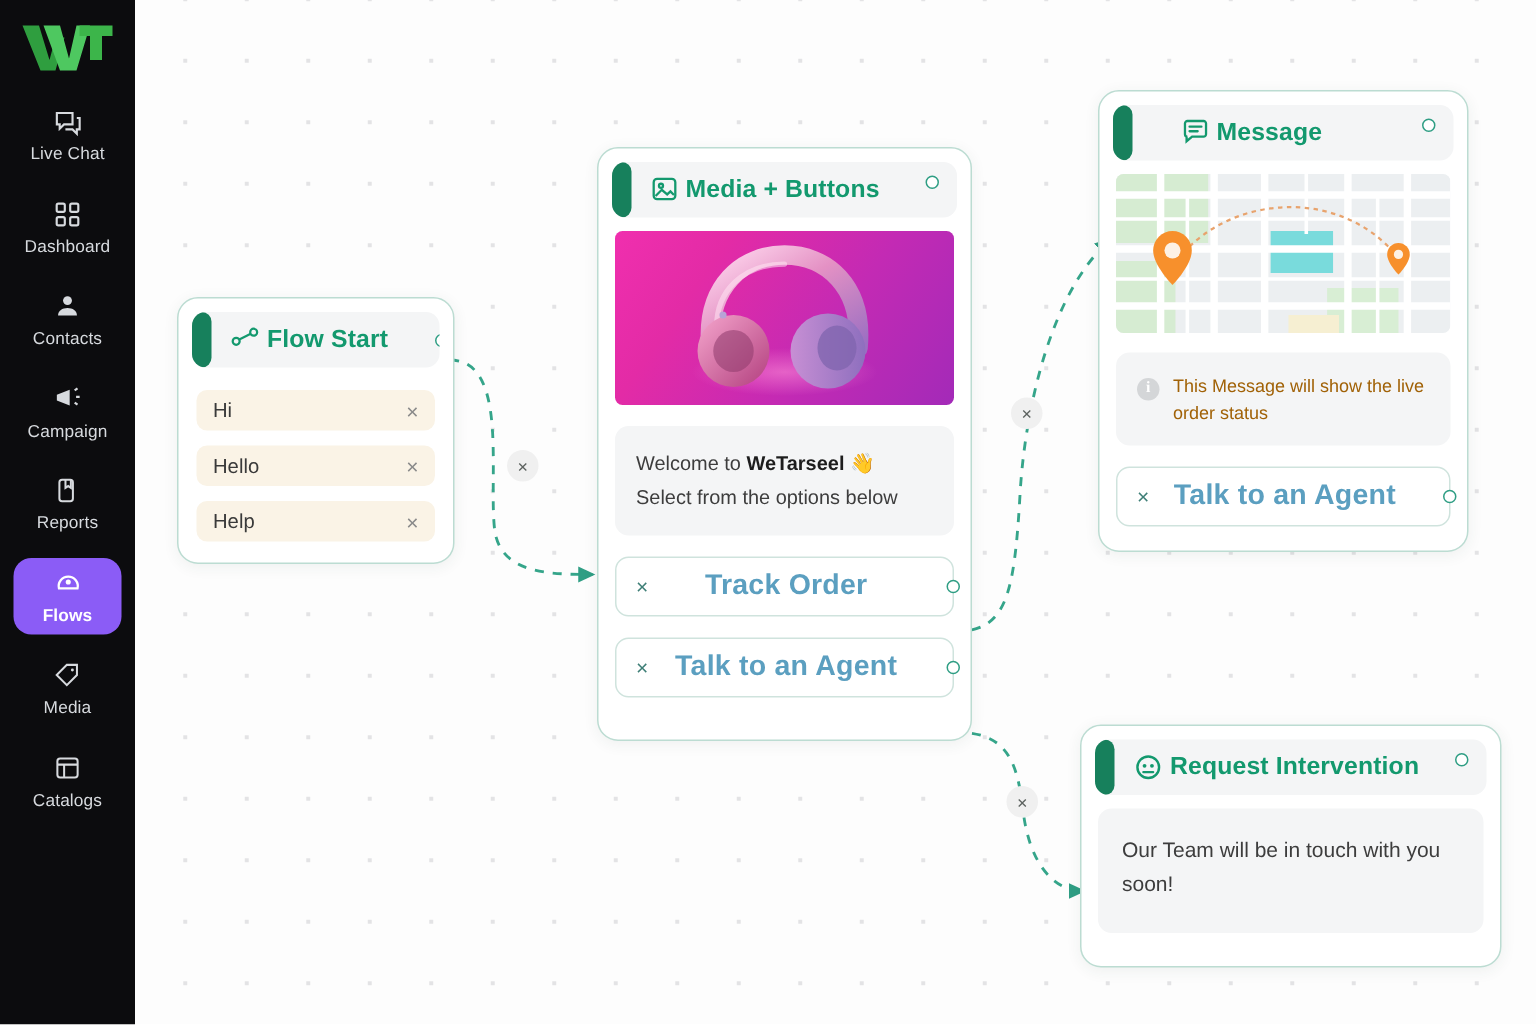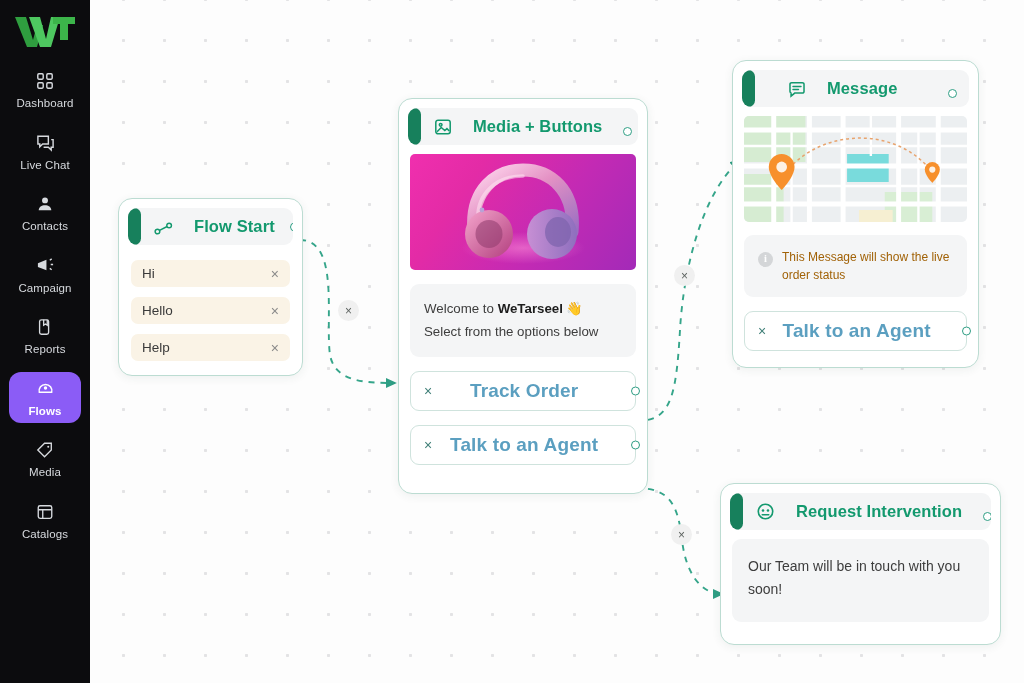--- a/index.html
+++ b/index.html
@@ -37,21 +37,21 @@
     overflow: hidden;
   }
   .edges { position: absolute; inset: 0; width: 934px; height: 683px; pointer-events: none; }
 
   
   .node {
     position: absolute; background: #ffffff; border: 1.4px solid #bcdcd2;
     border-radius: 14px; box-shadow: 0 2px 10px rgba(40,70,60,.07);
   }
   .node-head {
-    display: flex; align-items: flex-end; gap: 21px;
+    display: flex; align-items: flex-start; gap: 5px;
     background: #f4f5f6; border-radius: 9px; margin: 9px; padding: 9px 12px 9px 0;
     position: relative; overflow: hidden;
   }
   .accent-bar {
     position: absolute; left: 0; top: 0; bottom: 0; width: 13px;
     background: #17805c; border-radius: 7px;
   }
   .head-icon { margin-left: 26px; display: flex; align-items: center; }
   .head-title {
     font-size: 16.5px; font-weight: bold; color: #13996e; letter-spacing: .1px;
@@ -118,38 +118,38 @@
       <svg width="64" height="34" viewBox="0 0 64 34">
         <path d="M2 3 L13 3 L20 26 L24 11 L30 11 L24 33 L14 33 Z" fill="#2f9e3f"></path>
         <path d="M16 3 L27 3 L33 25 L38 3 L47 3 L38 33 L27 33 Z" fill="#4ec860"></path>
         <path d="M40 3 L62 3 L62 10 L55 10 L55 26 L47 26 L47 10 L40 10 Z" fill="#3cb54a"></path>
       </svg>
     </div>
     <nav class="nav">
 
       <div class="nav-item">
         <span class="ic">
+          <svg width="19" height="19" viewBox="0 0 20 20" fill="none" stroke="#d7dade" stroke-width="1.5">
+            <path d="M2 3.5h11v8H7l-3 3v-3H2z"></path>
+              <path d="M16 7h2v8h-2v3l-3-3H8"></path>
+          </svg>
+        </span>
+        <span class="lbl">Live Chat</span>
+      </div>
+
+      <div class="nav-item">
+        <span class="ic">
           <svg width="18" height="18" viewBox="0 0 20 20" fill="none" stroke="#d7dade" stroke-width="1.6">
             <rect x="2" y="2" width="6" height="6" rx="1.2"></rect>
               <rect x="12" y="2" width="6" height="6" rx="1.2"></rect>
             <rect x="2" y="12" width="6" height="6" rx="1.2"></rect>
               <rect x="12" y="12" width="6" height="6" rx="1.2"></rect>
           </svg>
         </span>
         <span class="lbl">Dashboard</span>
-      </div>
-
-      <div class="nav-item">
-        <span class="ic">
-          <svg width="19" height="19" viewBox="0 0 20 20" fill="none" stroke="#d7dade" stroke-width="1.5">
-            <path d="M2 3.5h11v8H7l-3 3v-3H2z"></path>
-              <path d="M16 7h2v8h-2v3l-3-3H8"></path>
-          </svg>
-        </span>
-        <span class="lbl">Live Chat</span>
       </div>
 
       <div class="nav-item">
         <span class="ic">
           <svg width="18" height="18" viewBox="0 0 20 20" fill="#d7dade">
             <circle cx="10" cy="6" r="3.3"></circle>
               <path d="M3 17c0-3.6 3.2-5.6 7-5.6s7 2 7 5.6z"></path>
           </svg>
         </span>
         <span class="lbl">Contacts</span>

